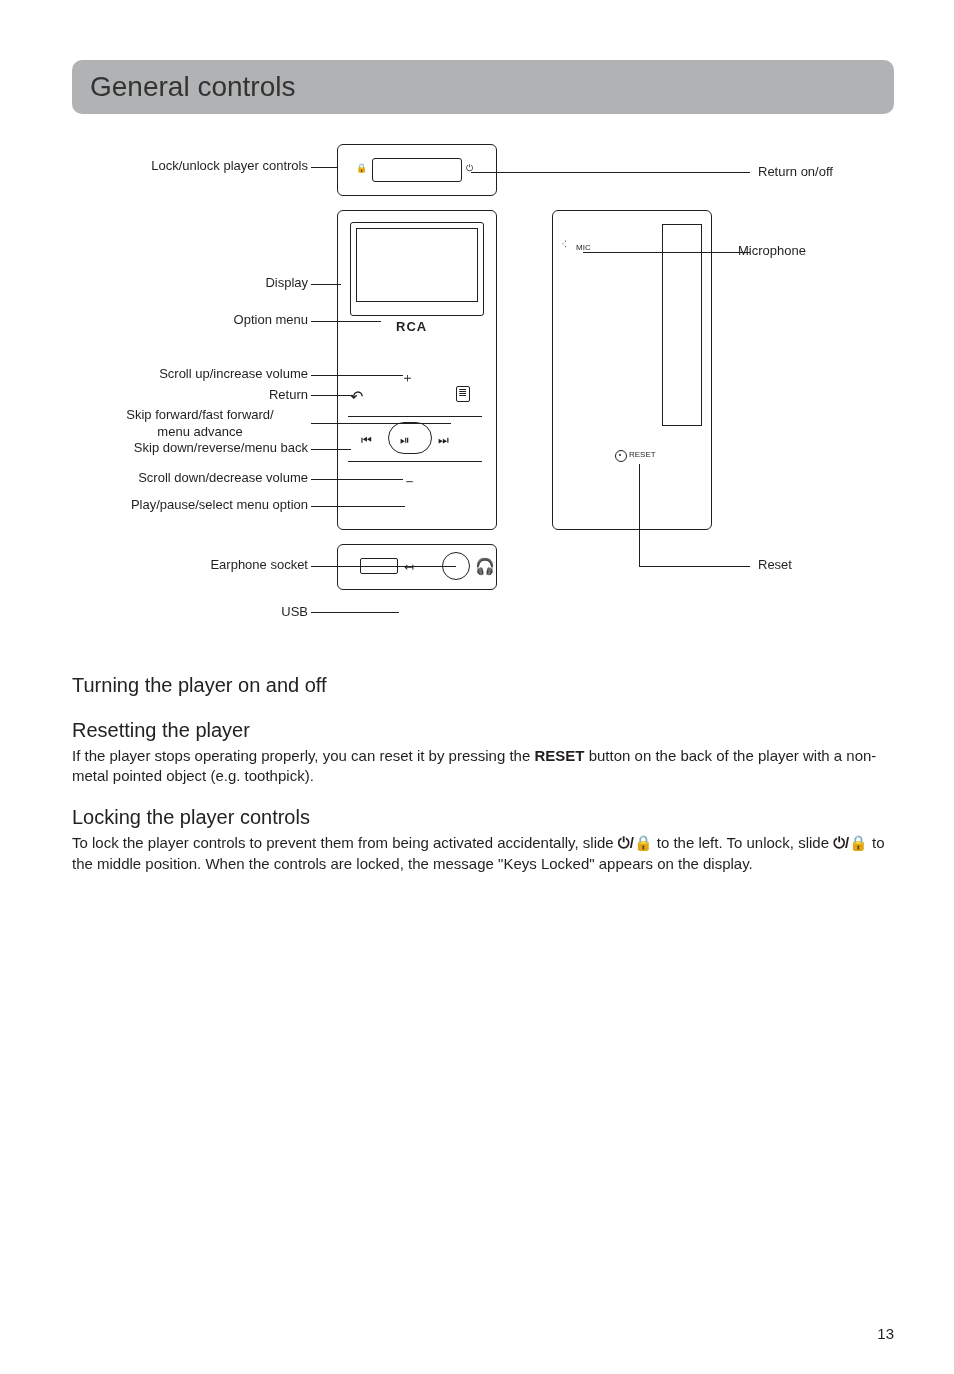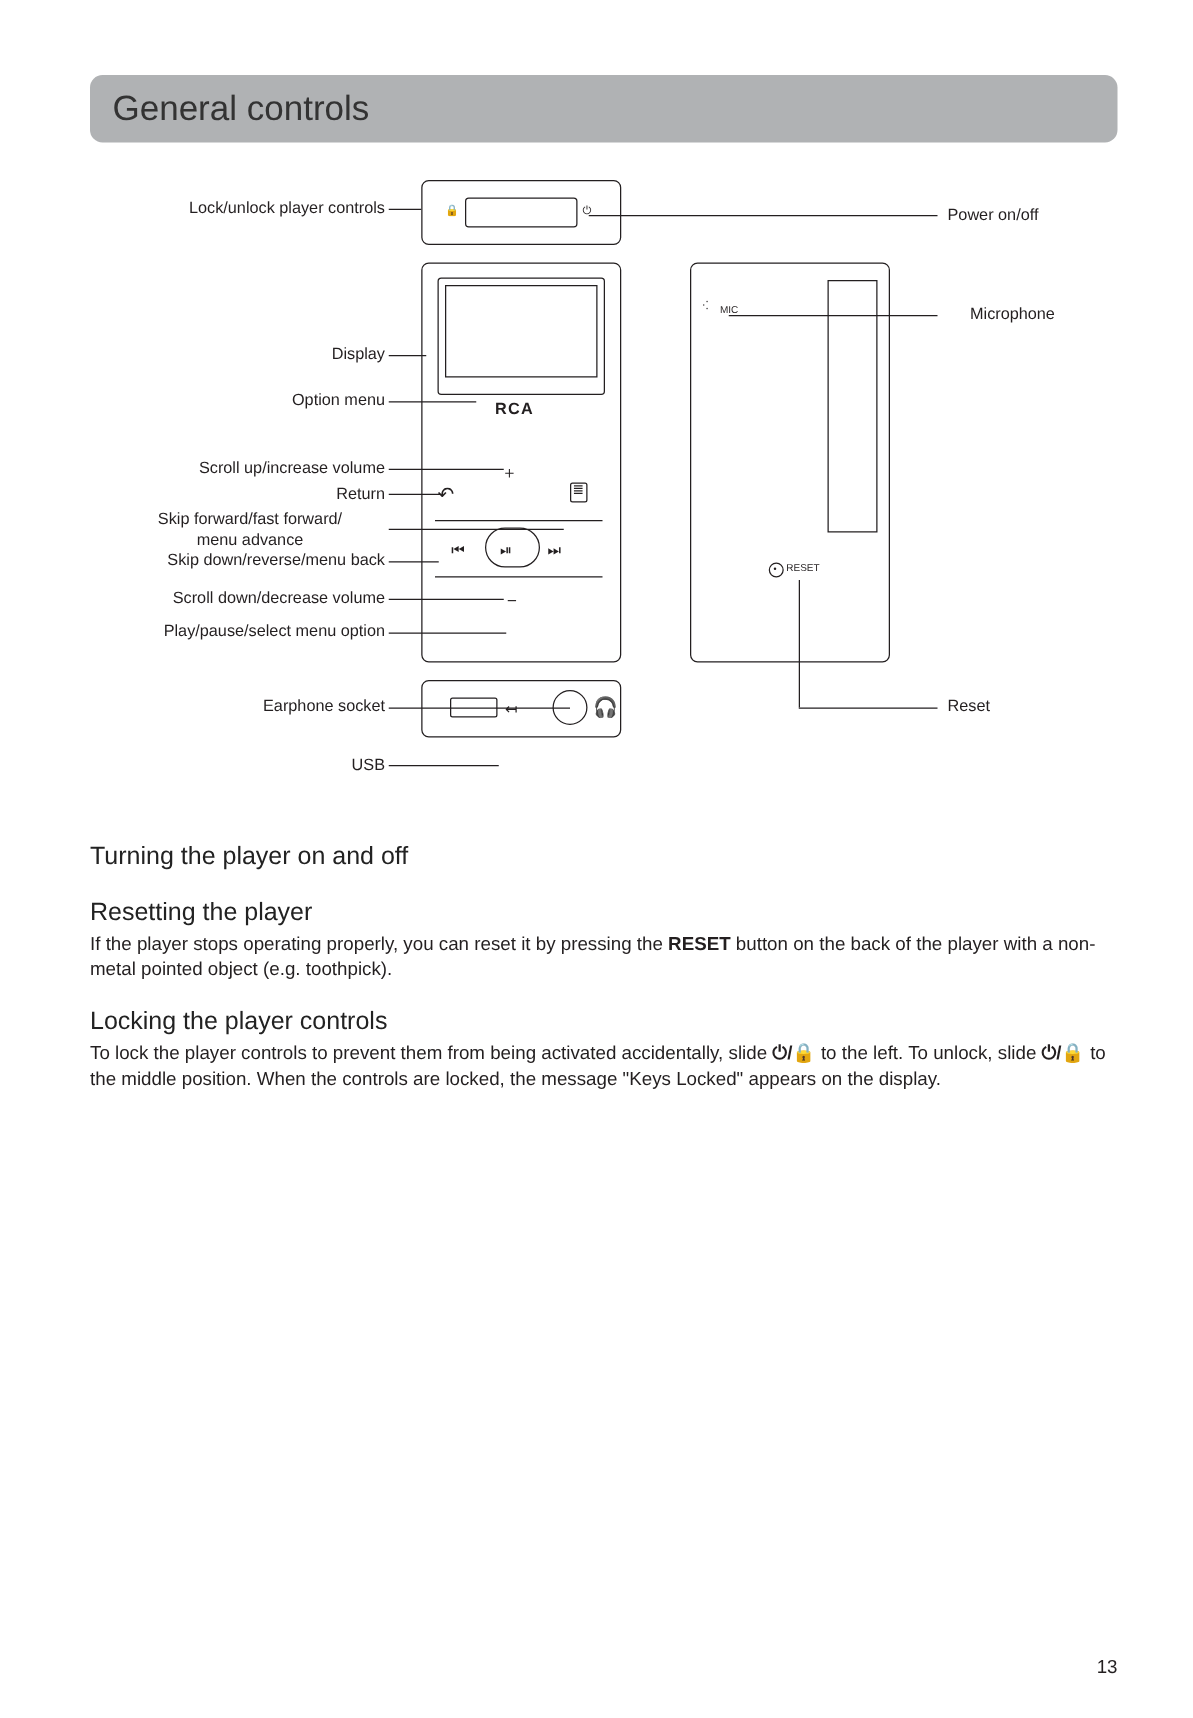--- a/index.html
+++ b/index.html
@@ -17,21 +17,21 @@
 .lbl.scrollup{right:586px;top:222px}
 .lbl.ret{right:586px;top:243px}
 .lbl.skipfwd{right:604px;top:263px}
 .lbl.skipback{right:586px;top:296px}
 .lbl.scrolldn{right:586px;top:326px}
 .lbl.playpause{right:586px;top:353px}
 .lbl.earphone{right:586px;top:413px}
 .lbl.usblbl{right:586px;top:460px}
 
 .lbl.power{left:686px;top:20px}
-.lbl.mic{left:704px;top:99px}
+.lbl.mic{left:666px;top:99px}
 .lbl.reset{left:686px;top:413px}
 
 .line{position:absolute;background:#231f20;height:1px}
 .vline{position:absolute;background:#231f20;width:1px}
 
 .ln-lock{top:23px;left:239px;width:26px}
 .ln-display{top:140px;left:239px;width:30px}
 .ln-option{top:177px;left:239px;width:70px}
 .ln-scrollup{top:231px;left:239px;width:92px}
 .ln-ret{top:251px;left:239px;width:42px}
@@ -105,21 +105,21 @@
     <div class="lbl left option">Option menu</div>
     <div class="lbl left scrollup">Scroll up/increase volume</div>
     <div class="lbl left ret">Return</div>
     <div class="lbl left skipfwd" style="width:180px">Skip forward/fast forward/ menu advance</div>
     <div class="lbl left skipback">Skip down/reverse/menu back</div>
     <div class="lbl left scrolldn">Scroll down/decrease volume</div>
     <div class="lbl left playpause">Play/pause/select menu option</div>
     <div class="lbl left earphone">Earphone socket</div>
     <div class="lbl left usblbl">USB</div>
 
-    <div class="lbl right power">Power on/off</div>
+    <div class="lbl right power">Return on/off</div>
     <div class="lbl right mic">Microphone</div>
     <div class="lbl right reset">Reset</div>
 
     <div class="line ln-lock"></div>
     <div class="line ln-display"></div>
     <div class="line ln-option"></div>
     <div class="line ln-scrollup"></div>
     <div class="line ln-ret"></div>
     <div class="line ln-skipfwd"></div>
     <div class="line ln-skipback"></div>

